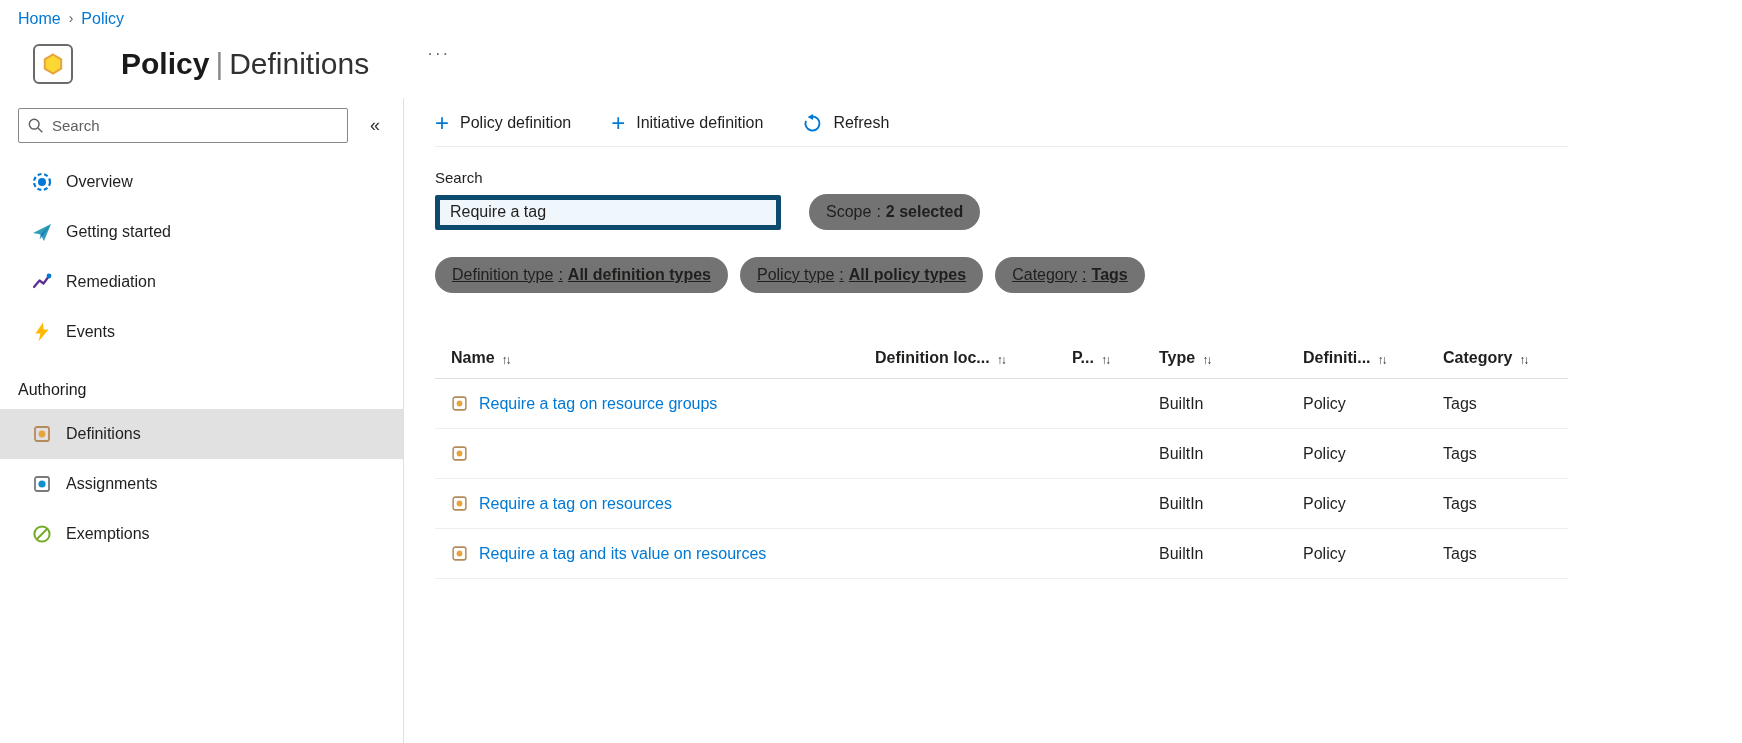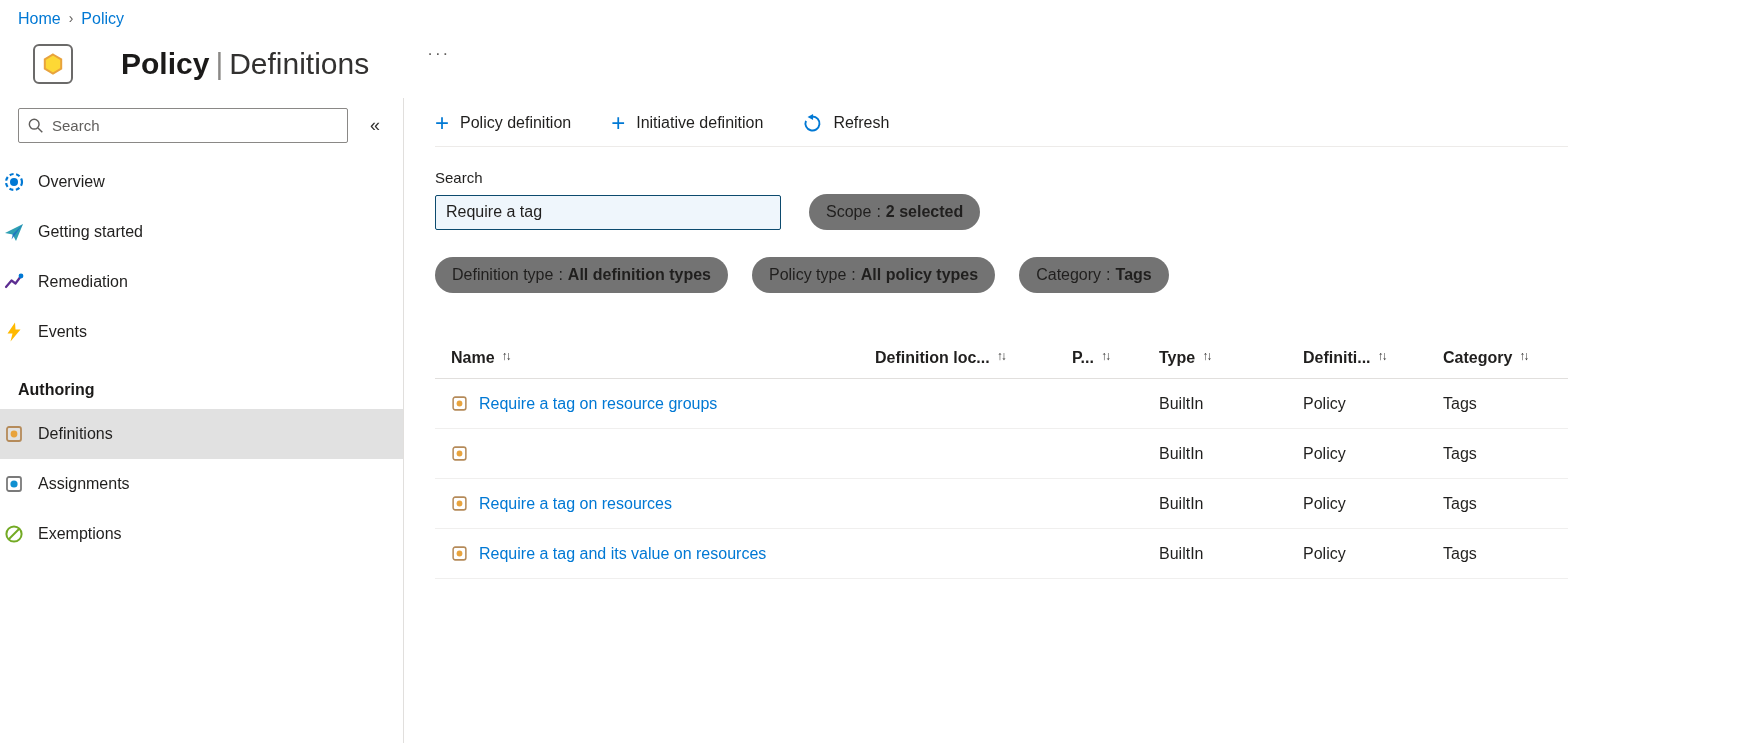--- a/index.html
+++ b/index.html
@@ -24,43 +24,43 @@
   
   .content-row { flex:1; display:flex; min-height:0; margin-top:6px; }
   
   .sidebar { width:404px; flex:none; border-right:1px solid #e1dfdd; padding-top:10px; }
   .side-search-row { display:flex; align-items:center; padding-left:18px; }
   .side-search { width:330px; height:35px; border:1px solid #8a8886; border-radius:2px; display:flex; align-items:center; padding:0 8px; gap:7px; background:#fff; }
   .side-search input { border:none; outline:none; font-size:15px; font-family:inherit; color:#323130; width:100%; background:transparent; }
   .side-search input::placeholder { color:#605e5c; }
   .collapse-btn { margin-left:22px; font-size:18px; color:#323130; cursor:pointer; }
   .nav { margin-top:14px; }
-  .nav-item { height:50px; display:flex; align-items:center; gap:14px; padding-left:4px; font-size:16px; cursor:pointer; color:#201f1e; }
+  .nav-item { height:50px; display:flex; align-items:center; gap:14px; padding-left:32px; font-size:16px; cursor:pointer; color:#201f1e; }
   .nav-item.selected { background:#e1e1e1; }
   .nav-icon { width:20px; height:20px; flex:none; display:flex; }
-  .nav-section { font-weight:700; font-size:16px; padding:24px 0 10px 18px; color:#1b1a19; }
+  .nav-section { font-weight:400; font-size:16px; padding:24px 0 10px 18px; color:#1b1a19; }
   
   .main { flex:1; padding:0 174px 0 31px; min-width:0; }
   .toolbar { display:flex; align-items:center; height:46px; gap:40px; margin-top:2px; }
   .tool-btn { display:flex; align-items:center; gap:11px; font-size:16px; color:#201f1e; cursor:pointer; white-space:nowrap; }
   .plus-glyph { color:#0078d4; font-size:24px; font-weight:400; line-height:1; }
   .toolbar-divider { border-bottom:1px solid #edebe9; }
   .search-label { margin-top:22px; font-size:15px; color:#201f1e; }
   .filter-row-1 { display:flex; align-items:center; gap:28px; margin-top:8px; }
-  .main-search { width:346px; height:35px; background:#eff6fc; border:1px solid #0c4a6e; border-radius:2px; display:flex; align-items:center; padding:0 10px; }
+  .main-search { width:346px; height:35px; background:#eff6fc; border:5px solid #0c4a6e; border-radius:2px; display:flex; align-items:center; padding:0 10px; }
   .main-search input { border:none; outline:none; background:transparent; font-size:16px; font-family:inherit; color:#201f1e; width:100%; }
   .pill { height:36px; border-radius:18px; background:#737373; display:inline-flex; align-items:center; padding:0 17px; font-size:16px; color:#201f1e; cursor:pointer; white-space:nowrap; }
   .pill .pill-sep { padding:0 5px; }
   .pill .pill-value { font-weight:700; }
-  .filter-row-2 { display:flex; align-items:center; gap:24px; margin-top:27px; }
+  .filter-row-2 { display:flex; align-items:center; gap:12px; margin-top:27px;text-decoration:underline; }
   
   .table { margin-top:44px; }
   .t-grid { display:grid; grid-template-columns:440px 197px 87px 144px 140px 124px; align-items:center; }
   .t-head { height:42px; border-bottom:1px solid #e1dfdd; }
-  .t-head .t-cell { font-weight:700; font-size:16px; display:flex; align-items:flex-start; gap:7px; white-space:nowrap; overflow:hidden; }
+  .t-head .t-cell { font-weight:700; font-size:16px; display:flex; align-items:flex-end; gap:7px; white-space:nowrap; overflow:hidden; }
   .sort-glyph { font-size:12px; color:#323130; letter-spacing:-2px; font-weight:400; }
   .t-row { height:50px; border-bottom:1px solid #f0efee; cursor:pointer; }
   .t-cell { font-size:16px; color:#201f1e; }
   .c-name { padding-left:16px; display:flex; align-items:center; gap:11px; overflow:hidden; white-space:nowrap; }
   .row-link { color:#0078d4; text-decoration:none; overflow:hidden; white-space:nowrap; }
   .row-icon { flex:none; width:17px; height:17px; display:flex; }
   svg { display:block; }
 </style>
 </head>
 <body>

